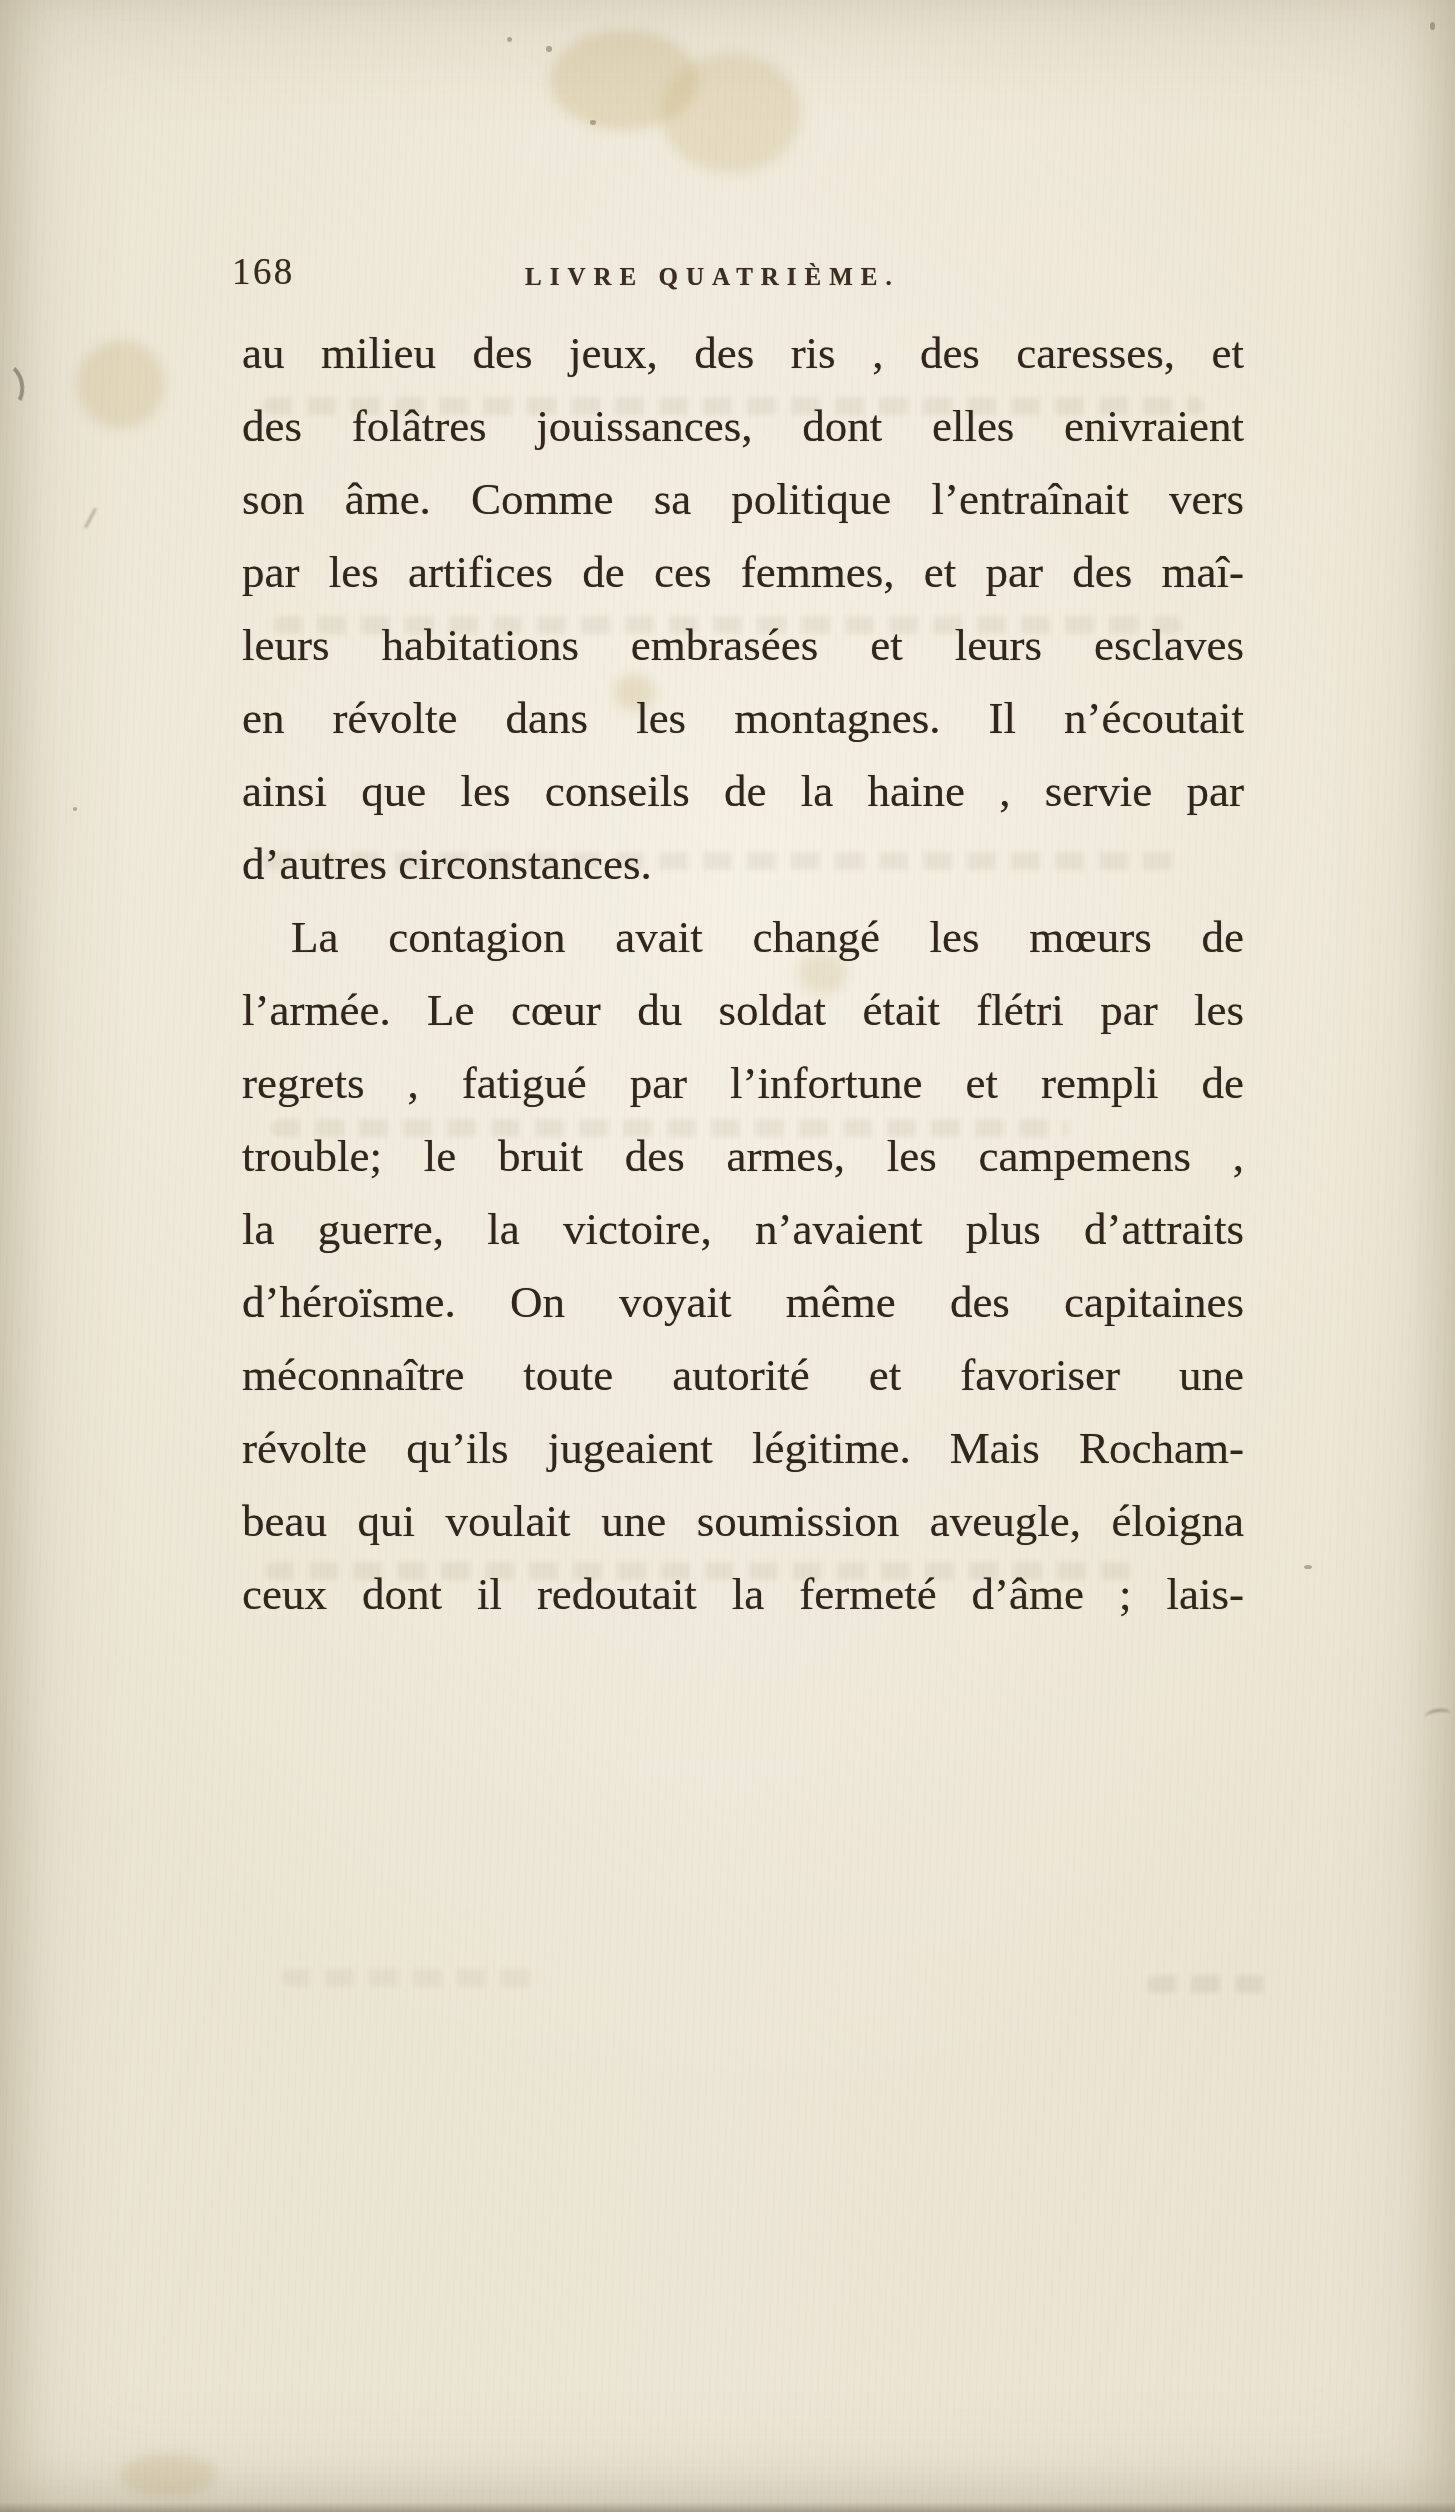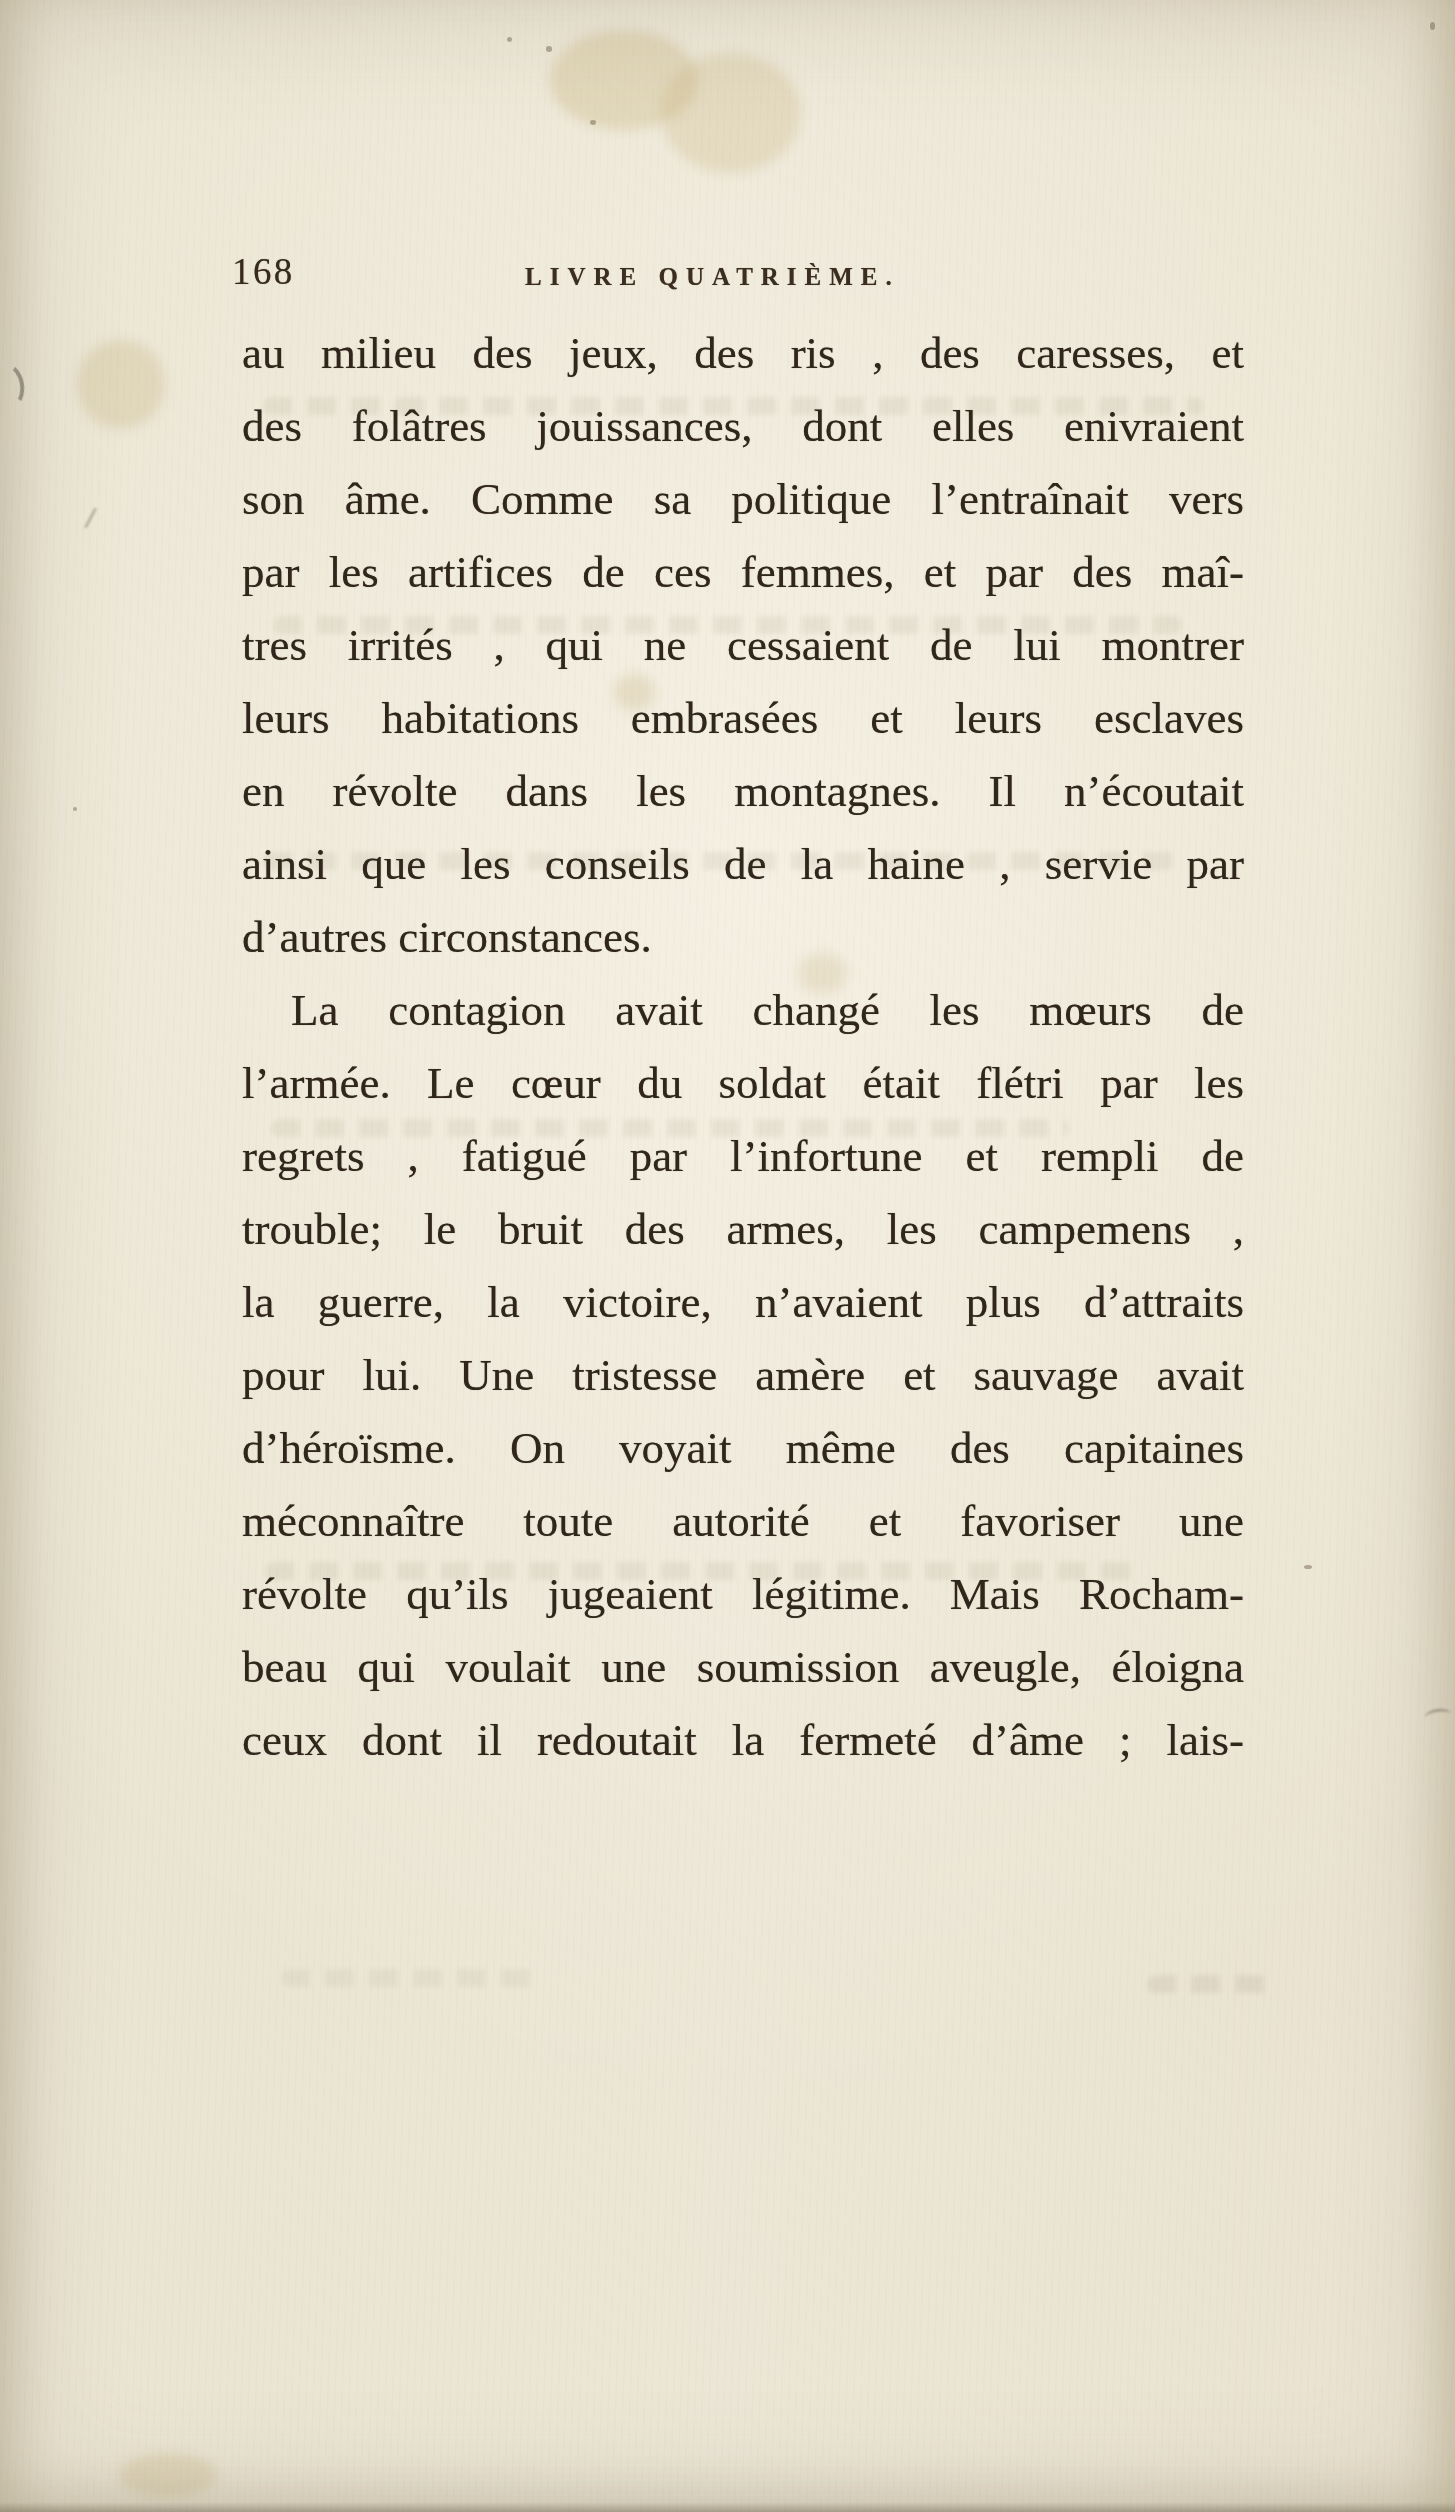--- a/index.html
+++ b/index.html
@@ -124,31 +124,29 @@
   <div class="ghost" style="left:1147px; top:1975px; width:124px; opacity:0.09;"></div>
 
   <div class="page-number">168</div>
   <div class="running-header">LIVRE QUATRIÈME.</div>
 
   <div class="body-text">
     <div class="line">au milieu des jeux, des ris , des caresses, et</div>
     <div class="line">des folâtres jouissances, dont elles enivraient</div>
     <div class="line">son âme. Comme sa politique l’entraînait vers</div>
     <div class="line">par les artifices de ces femmes, et par des maî-</div>
-    <div class="line">tres irrités , qui ne cessaient de lui montrer</div>
     <div class="line">leurs habitations embrasées et leurs esclaves</div>
     <div class="line">en révolte dans les montagnes. Il n’écoutait</div>
     <div class="line">ainsi que les conseils de la haine , servie par</div>
     <div class="line para-end">d’autres circonstances.</div>
     <div class="line indent">La contagion avait changé les mœurs de</div>
     <div class="line">l’armée. Le cœur du soldat était flétri par les</div>
     <div class="line">regrets , fatigué par l’infortune et rempli de</div>
     <div class="line">trouble; le bruit des armes, les campemens ,</div>
     <div class="line">la guerre, la victoire, n’avaient plus d’attraits</div>
-    <div class="line">pour lui. Une tristesse amère et sauvage avait</div>
     <div class="line">d’héroïsme. On voyait même des capitaines</div>
     <div class="line">méconnaître toute autorité et favoriser une</div>
     <div class="line">révolte qu’ils jugeaient légitime. Mais Rocham-</div>
     <div class="line">beau qui voulait une soumission aveugle, éloigna</div>
     <div class="line">ceux dont il redoutait la fermeté d’âme ; lais-</div>
   </div>
 
   <div class="vignette"></div>
   <div class="bottom-shade"></div>
 

